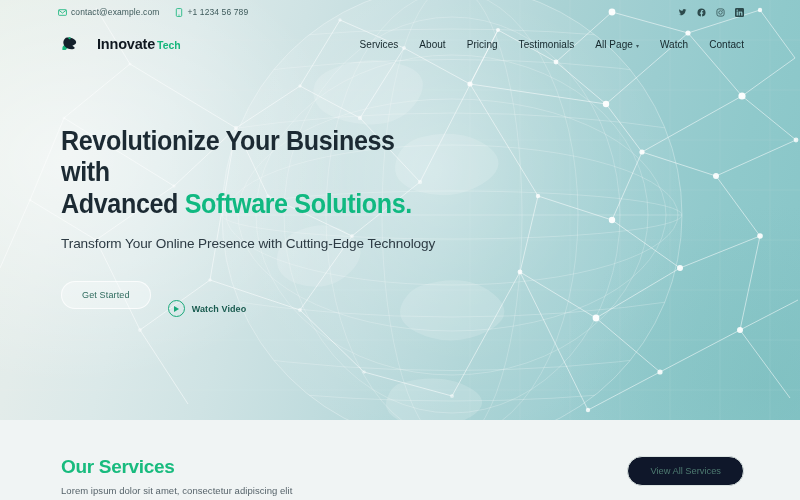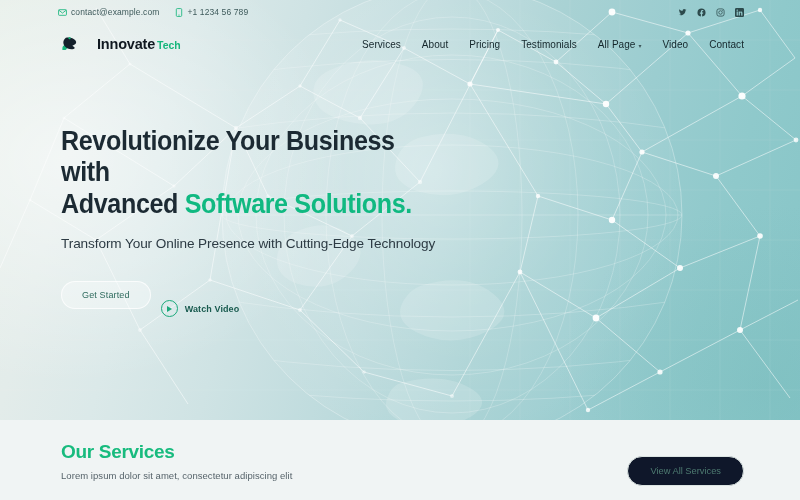--- a/index.html
+++ b/index.html
@@ -103,21 +103,21 @@
     font-weight:400;
     letter-spacing:-.1px;
     max-width:385px;
   }
   .kicker {
     margin-top:10px;
     font-size:8.6px;
     color:#5c7277;
     letter-spacing:.1px;
   }
-  .cta-row { margin-top:19px; display:flex; align-items:center; gap:10px; }
+  .cta-row { margin-top:19px; display:flex; align-items:center; gap:17px; }
   .btn-primary {
     border:1px solid rgba(255,255,255,.75);
     background:rgba(255,255,255,.30);
     color:#2f6b5e;
     font-size:9px;
     font-weight:500;
     letter-spacing:.15px;
     padding:8px 20px;
     border-radius:20px;
     cursor:pointer;
@@ -144,21 +144,21 @@
   .btn-video-label { font-size:9px; font-weight:700; color:#195b4f; letter-spacing:.1px; }
 
   
   .services {
     position:relative;
     width:800px; height:80px;
     background:#f0f4f4;
     padding:0 56px 0 61px;
     display:flex; align-items:flex-end;
   }
-  .svc-left { flex:1; padding-bottom:19px; }
+  .svc-left { flex:1; padding-bottom:4px; }
   .svc-title {
     font-size:19px; font-weight:700; color:#18bb7e;
     letter-spacing:-.3px; line-height:1;
   }
   .svc-sub {
     margin-top:9px;
     font-size:9.5px;
     color:#56636a;
     letter-spacing:.05px;
   }
@@ -371,21 +371,21 @@
           <span>Pricing</span>
         </a>
       <a class="nav-link">
           <span>Testimonials</span>
         </a>
       <a class="nav-link">
           <span>All Page</span>
           <span class="caret">▾</span>
         </a>
       <a class="nav-link">
-          <span>Video</span>
+          <span>Watch</span>
         </a>
       <a class="nav-link">
           <span>Contact</span>
         </a>
     </div>
   </nav>
 
   <div class="hero-content">
     <h1 class="h1">
       <span>Revolutionize Your Business with</span><br>

